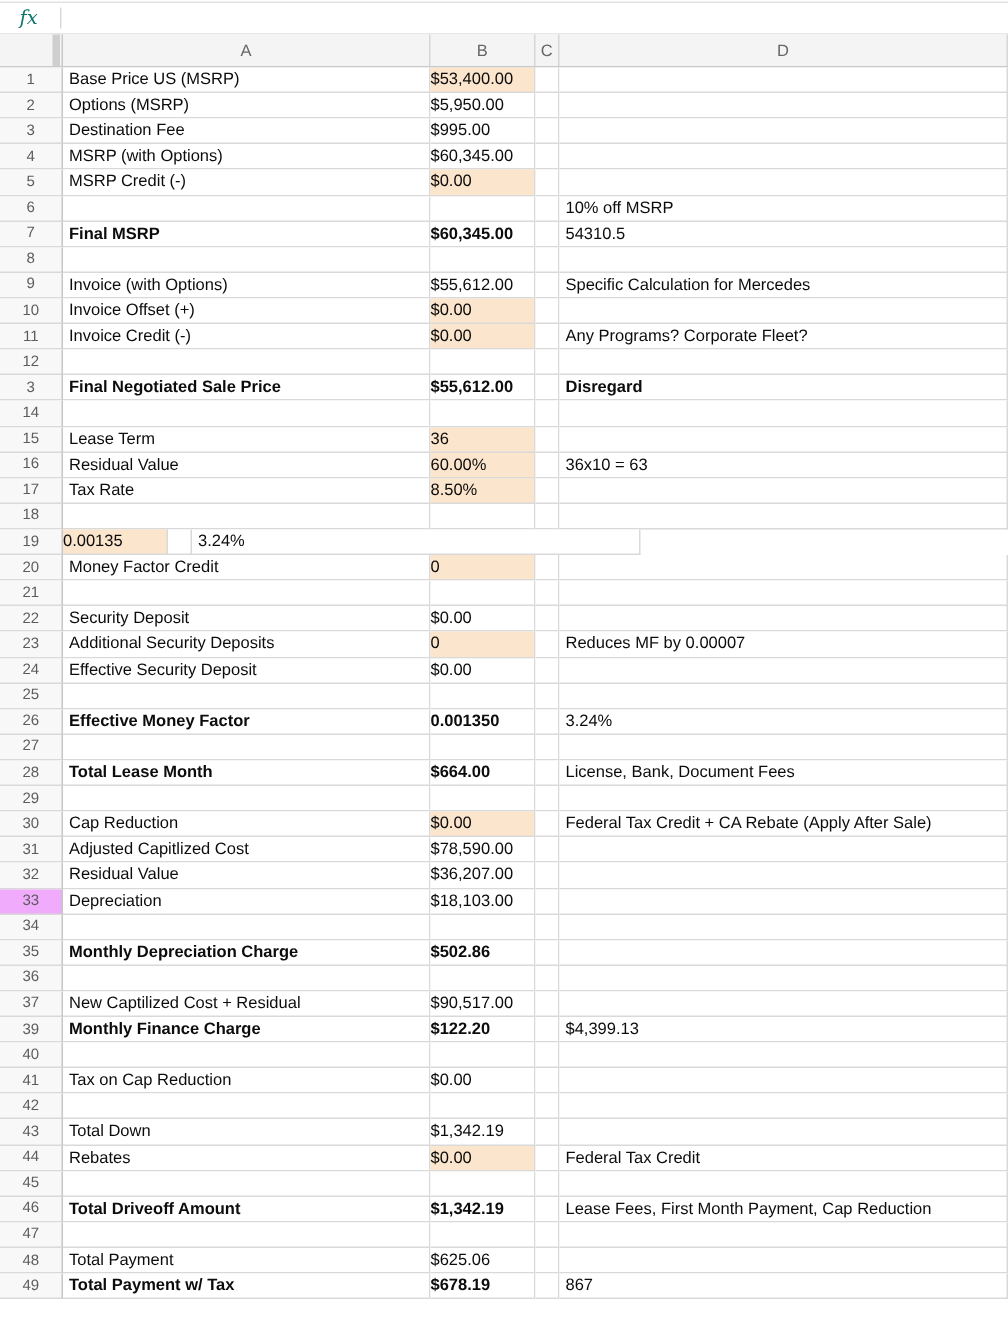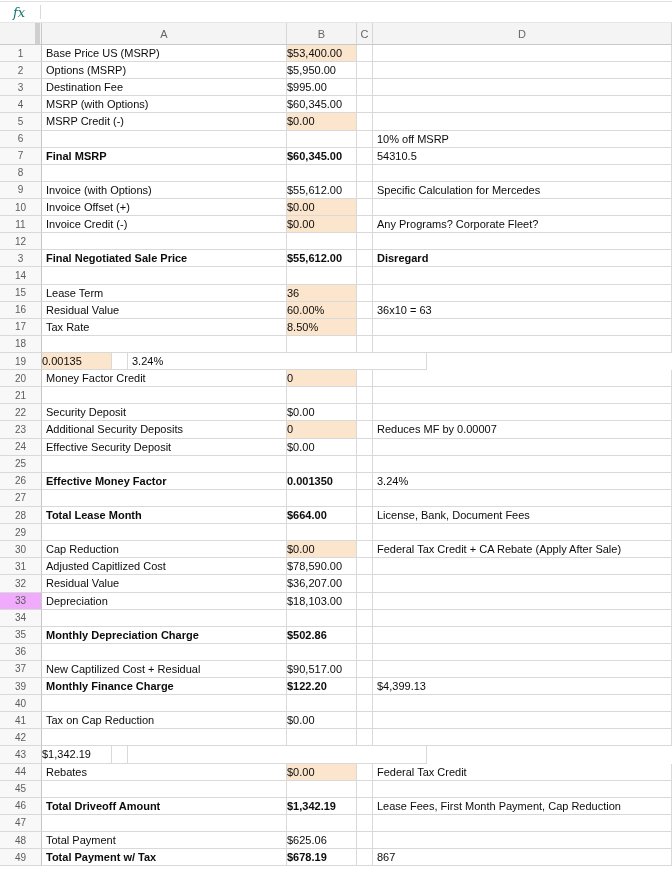--- a/index.html
+++ b/index.html
@@ -354,20 +354,21 @@
   </div>
     <div class="row">
     <div class="row-head w-head">42</div>
     <div class="cell a-cell w-a"></div>
     <div class="cell b-cell w-b"></div>
     <div class="cell c-cell w-c"></div>
     <div class="cell d-cell w-d"></div>
   </div>
     <div class="row">
     <div class="row-head w-head">43</div>
+    <div class="cell a-cell w-a">Total Down</div>
     <div class="cell b-cell w-b">$1,342.19</div>
     <div class="cell c-cell w-c"></div>
     <div class="cell d-cell w-d"></div>
   </div>
     <div class="row">
     <div class="row-head w-head">44</div>
     <div class="cell a-cell w-a">Rebates</div>
     <div class="cell b-cell w-b hl">$0.00</div>
     <div class="cell c-cell w-c"></div>
     <div class="cell d-cell w-d">Federal Tax Credit</div>

